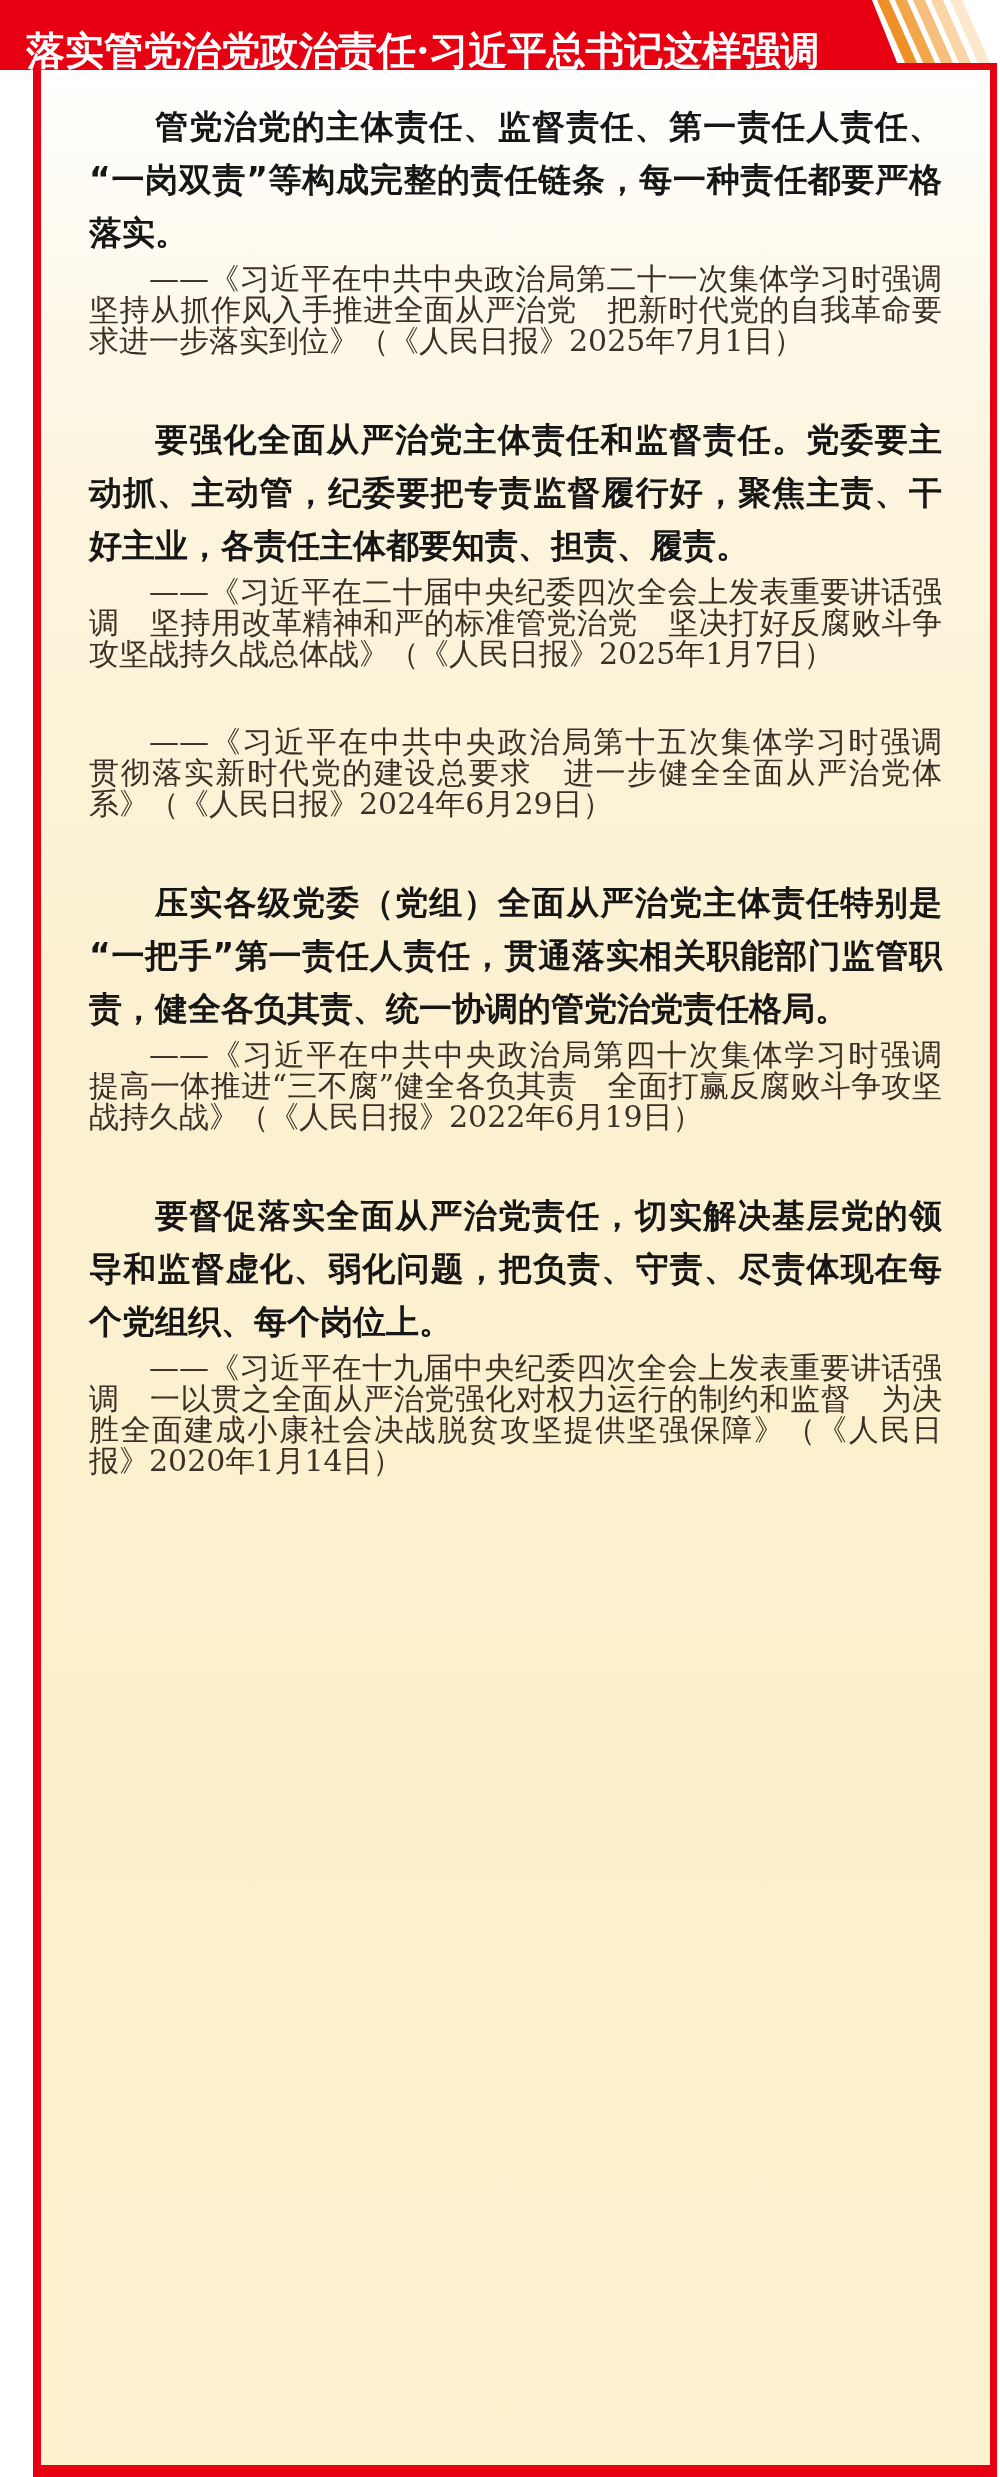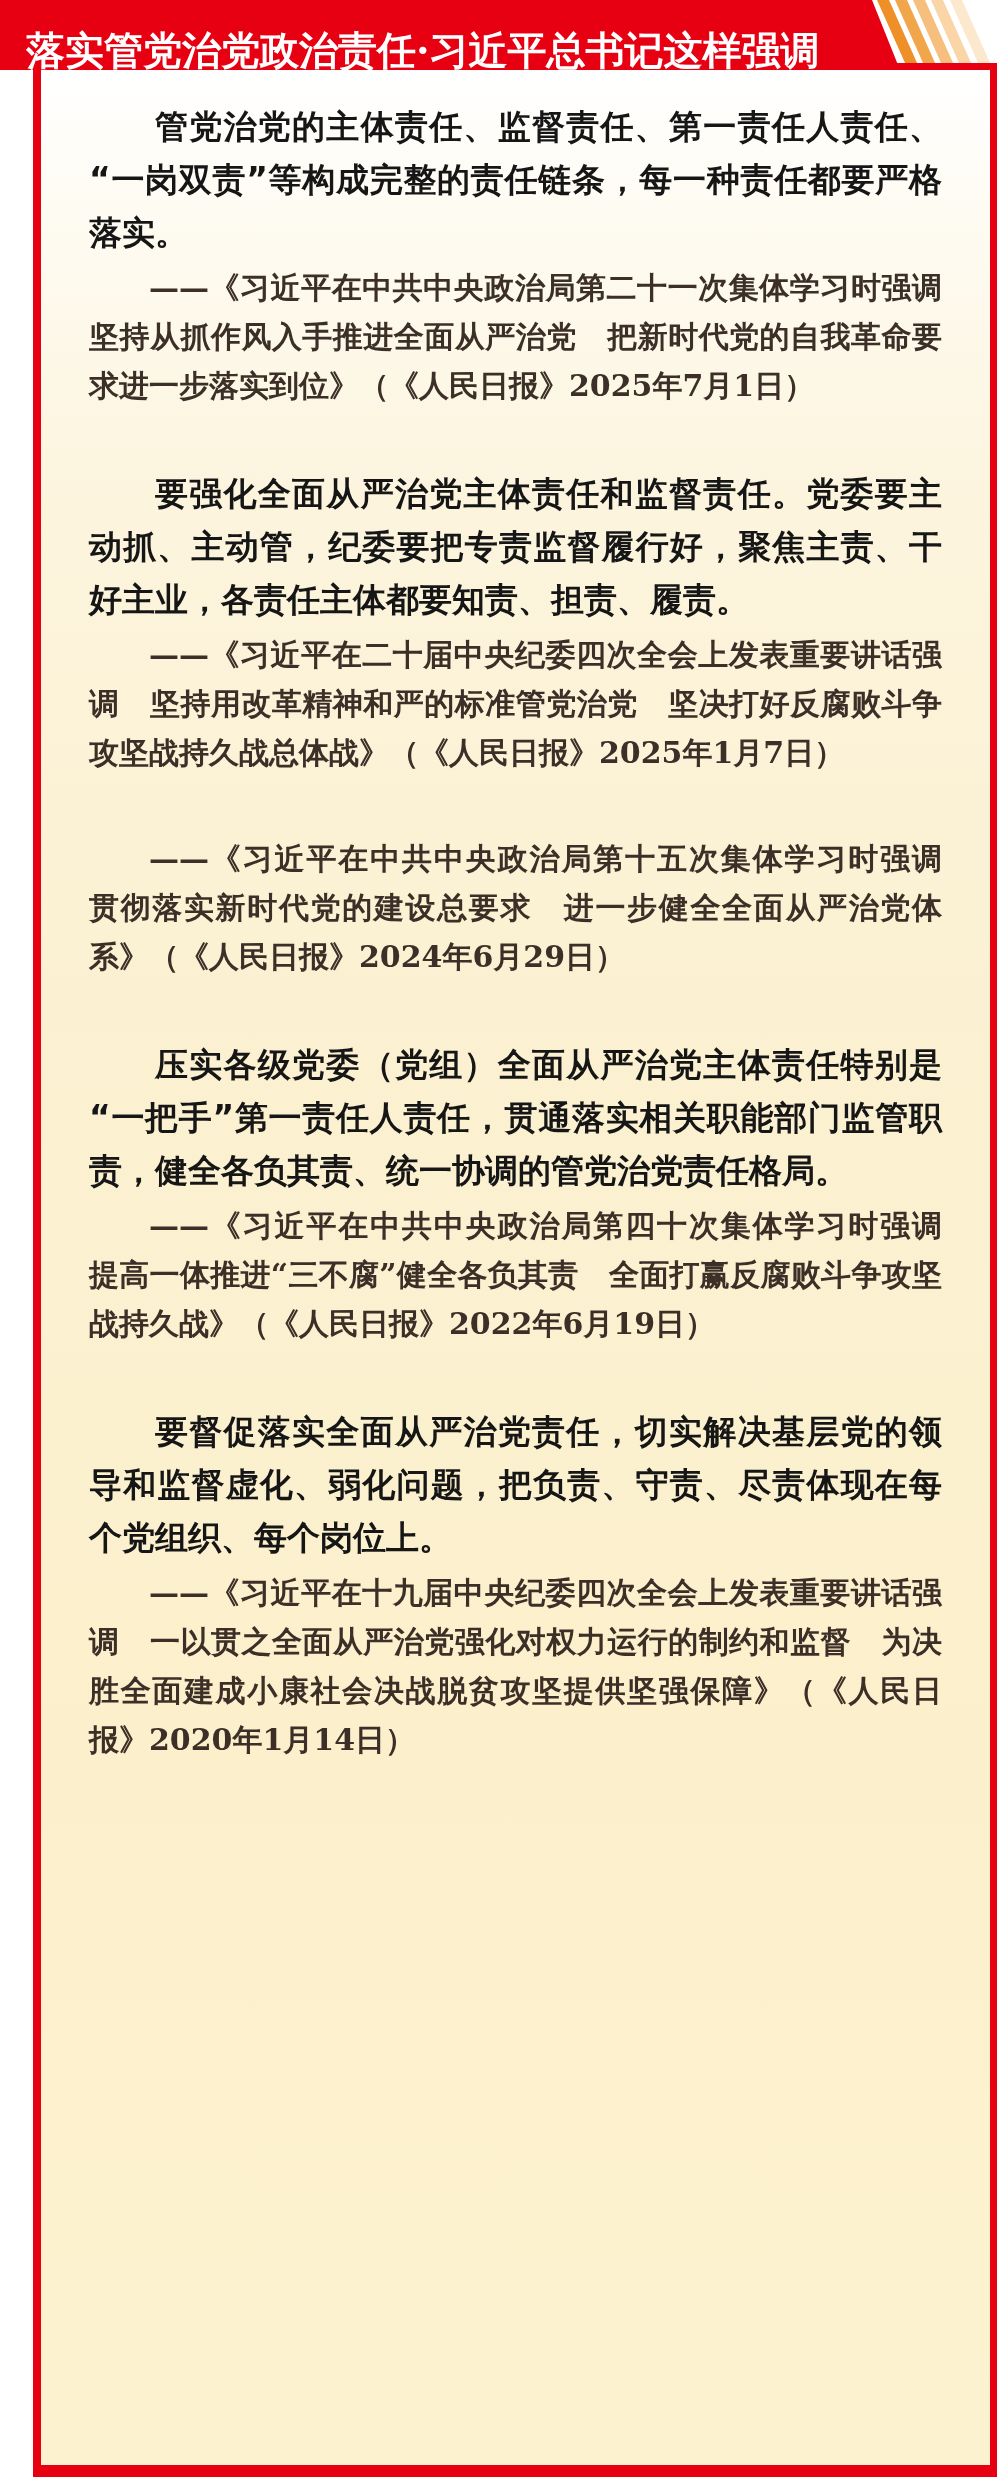--- a/index.html
+++ b/index.html
@@ -92,23 +92,23 @@
     font-weight:700;
     font-size:33px;
     line-height:53px;
     color:var(--ink);
     text-align:justify;
     text-indent:2em;
   }
   .source{
     margin:4px 0 0 0;
     font-family:"DejaVu Serif","Liberation Serif",serif;
-    font-weight:700;
+    font-weight:400;
     font-size:30px;
-    line-height:49px;
+    line-height:31px;
     color:var(--cite);
     text-align:justify;
     text-indent:2em;
   }
 </style>
 </head>
 <body>
 
 <div class="page">
 

